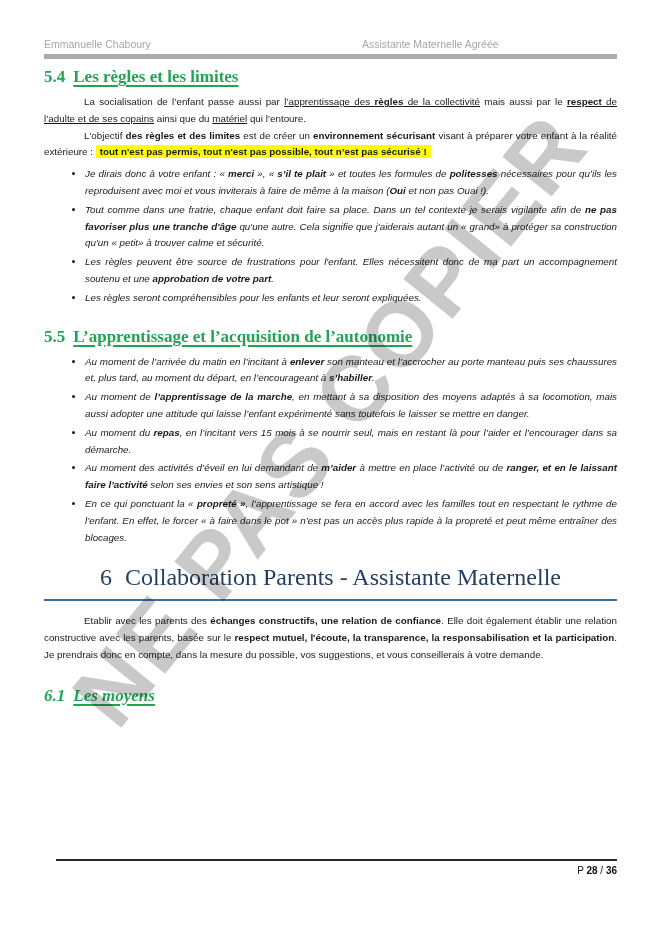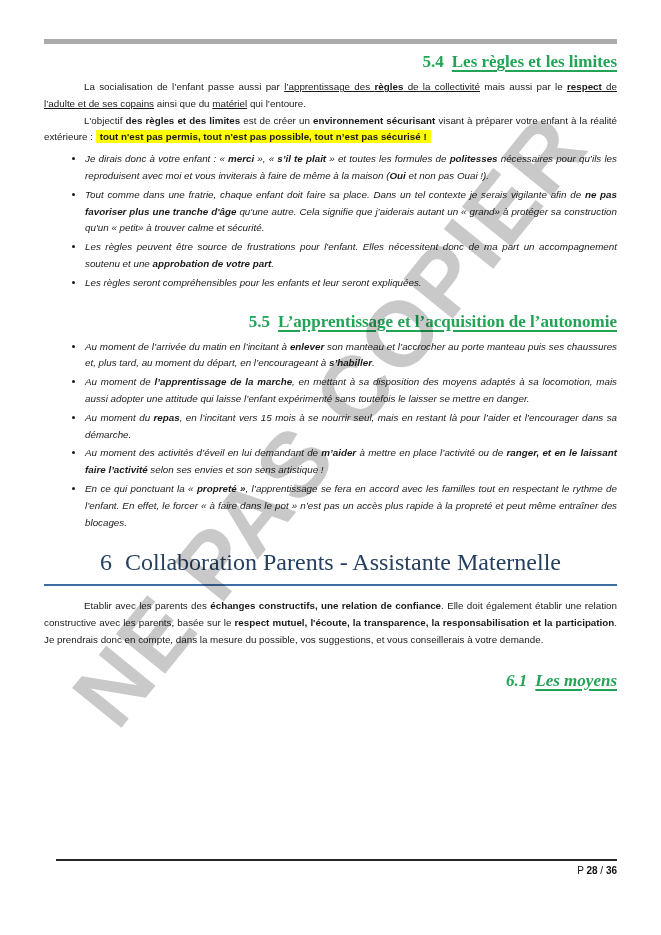--- a/index.html
+++ b/index.html
@@ -43,21 +43,21 @@
   .header{position:relative;height:15px;font-size:10.5px;color:var(--gray);text-align:left;}
   .hdr-right{position:absolute;left:318px;top:0;}
   .header-bar{height:5px;background:#ababab;margin-top:3px;}
   
   h2{
     font-family:"Liberation Serif","DejaVu Serif",serif;
     font-size:17px;line-height:24px;
     color:var(--green);
     font-weight:bold;
     margin:18px 0 5px 0;
-    text-align:right;
+    text-align:left;
   }
   h2.first{margin-top:6px;}
   h2.tight{margin-top:20px;font-style:italic;}
   h2 .h2num{margin-right:8px;}
   h2 .h2title{text-decoration:underline;text-decoration-thickness:1.5px;text-underline-offset:2.5px;}
   h1{
     font-family:"Liberation Serif","DejaVu Serif",serif;
     font-size:24px;line-height:30px;
     font-weight:normal;
     color:var(--navy);
@@ -84,20 +84,24 @@
   .pageno .b{font-weight:bold;}
   .doctitle{font-size:10px;color:var(--gray);margin-top:2px;text-align:left;}
 </style>
 </head>
 <body>
 
 <div class="page">
 
   <div class="watermark">NE PAS COPIER</div>
 
+  <div class="header">
+    <span>Emmanuelle Chaboury</span>
+    <span class="hdr-right">Assistante Maternelle Agréée</span>
+  </div>
   <div class="header-bar"></div>
 
   <h2 class="first">
     <span class="h2num">5.4</span><span class="h2title">Les règles et les limites</span>
   </h2>
   <p class="indent"><span>La socialisation de l’enfant passe aussi par </span><span class="u">l’apprentissage des </span><span class="b u">règles</span><span class="u"> de la collectivité</span><span> mais aussi par le </span><span class="b u">respect</span><span class="u"> de l’adulte et de ses copains</span><span> ainsi que du </span><span class="u">matériel</span><span> qui l’entoure.</span></p>
   <p class="indent"><span>L'objectif </span><span class="b">des règles et des limites</span><span> est de créer un </span><span class="b">environnement sécurisant</span><span> visant à préparer votre enfant à la réalité extérieure : </span><span class="b hl">tout n'est pas permis, tout n'est pas possible, tout n’est pas sécurisé !</span></p>
   <ul>
       <li><span>Je dirais donc à votre enfant : « </span><span class="b">merci</span><span> », « </span><span class="b">s’il te plait</span><span> » et toutes les formules de </span><span class="b">politesses</span><span> nécessaires pour qu’ils les reproduisent avec moi et vous inviterais à faire de même à la maison (</span><span class="b">Oui</span><span> et non pas Ouai !).</span></li>
       <li><span>Tout comme dans une fratrie, chaque enfant doit faire sa place. Dans un tel contexte je serais vigilante afin de </span><span class="b">ne pas favoriser plus une tranche d'âge</span><span> qu'une autre. Cela signifie que j’aiderais autant un « grand» à protéger sa construction qu'un « petit» à trouver calme et sécurité.</span></li>

